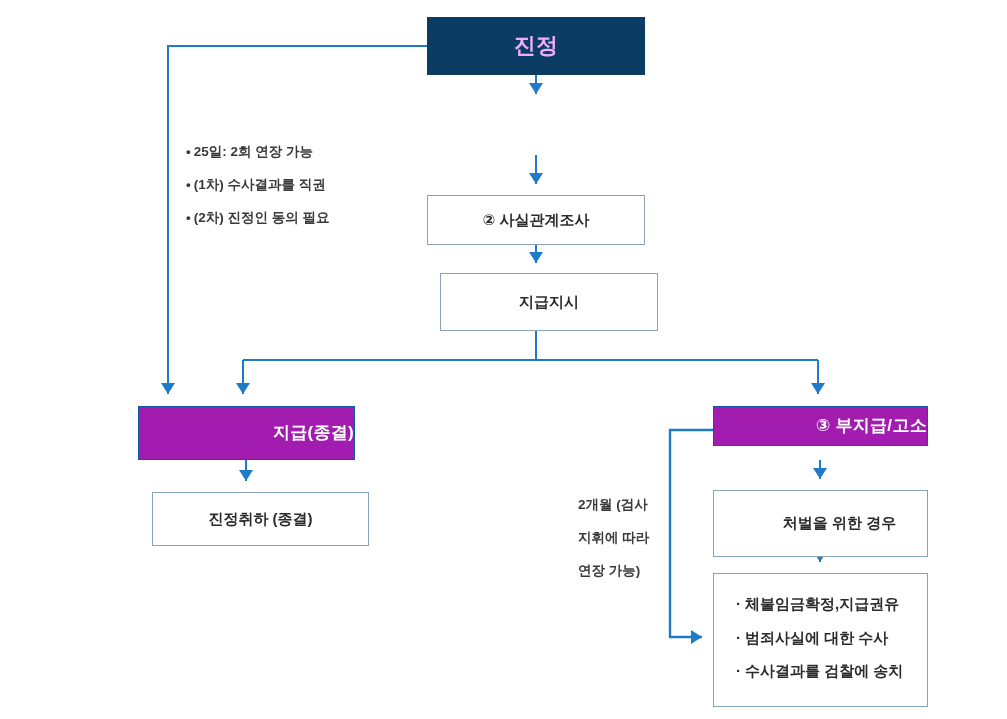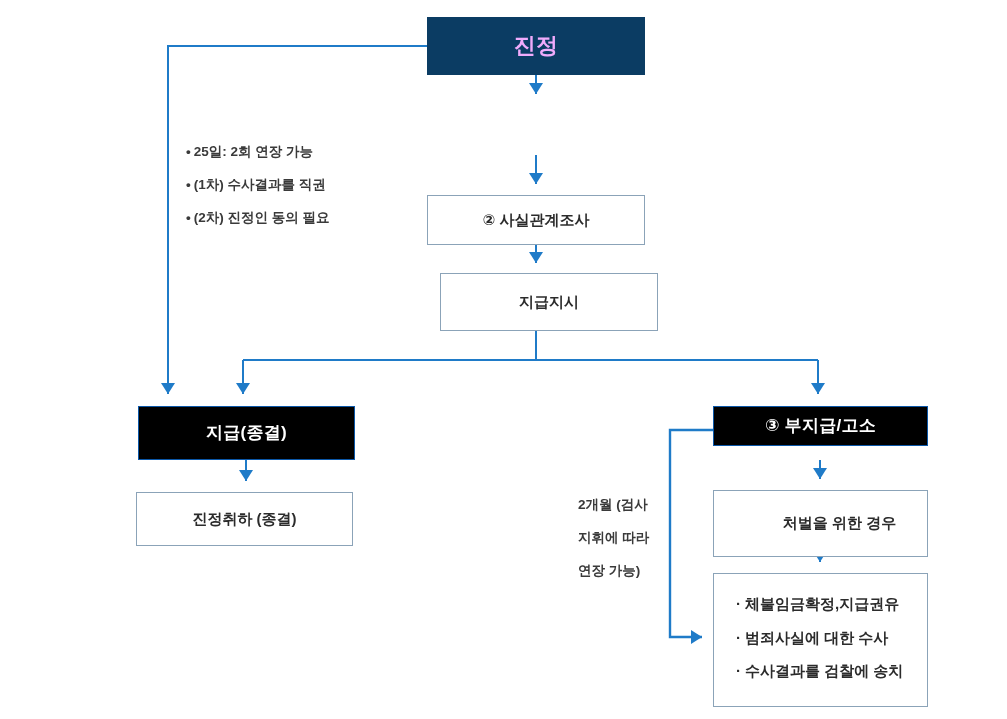--- a/index.html
+++ b/index.html
@@ -43,22 +43,23 @@
     border: 1px solid #0b3c63;
   }
   .node.filled-navy .node-label {
     color: #f0abfc;
     font-weight: bold;
     font-size: 22px;
     letter-spacing: .3px;
   }
   
   .node.filled-blue {
-    background: #000000;
+    background: #a21caf;
     border: 1px solid #0b57a8;
+    justify-content: flex-end;
   }
   .node.filled-blue .node-label {
     color: #ffffff;
     font-weight: bold;
     font-size: 17px;
     letter-spacing: .3px;
   }
   
   .node.outlined {
     background: #ffffff;
@@ -153,21 +154,21 @@
   </div>
 
   <div class="node outlined" style="left:440px; top:273px; width:218px; height:58px;">
     <span class="node-label">지급지시</span>
   </div>
 
   <div class="node filled-blue" style="left:138px; top:406px; width:217px; height:54px;">
     <span class="node-label">지급(종결)</span>
   </div>
 
-  <div class="node outlined" style="left:136px; top:492px; width:217px; height:54px;">
+  <div class="node outlined" style="left:152px; top:492px; width:217px; height:54px;">
     <span class="node-label">진정취하 (종결)</span>
   </div>
 
   <div class="node filled-blue" style="left:713px; top:406px; width:215px; height:40px;">
     <span class="node-label">③ 부지급/고소</span>
   </div>
 
   <div class="node outlined" style="left:713px; top:490px; width:215px; height:67px;padding-left:38px;">
     <span class="node-label">처벌을 위한 경우</span>
   </div>

